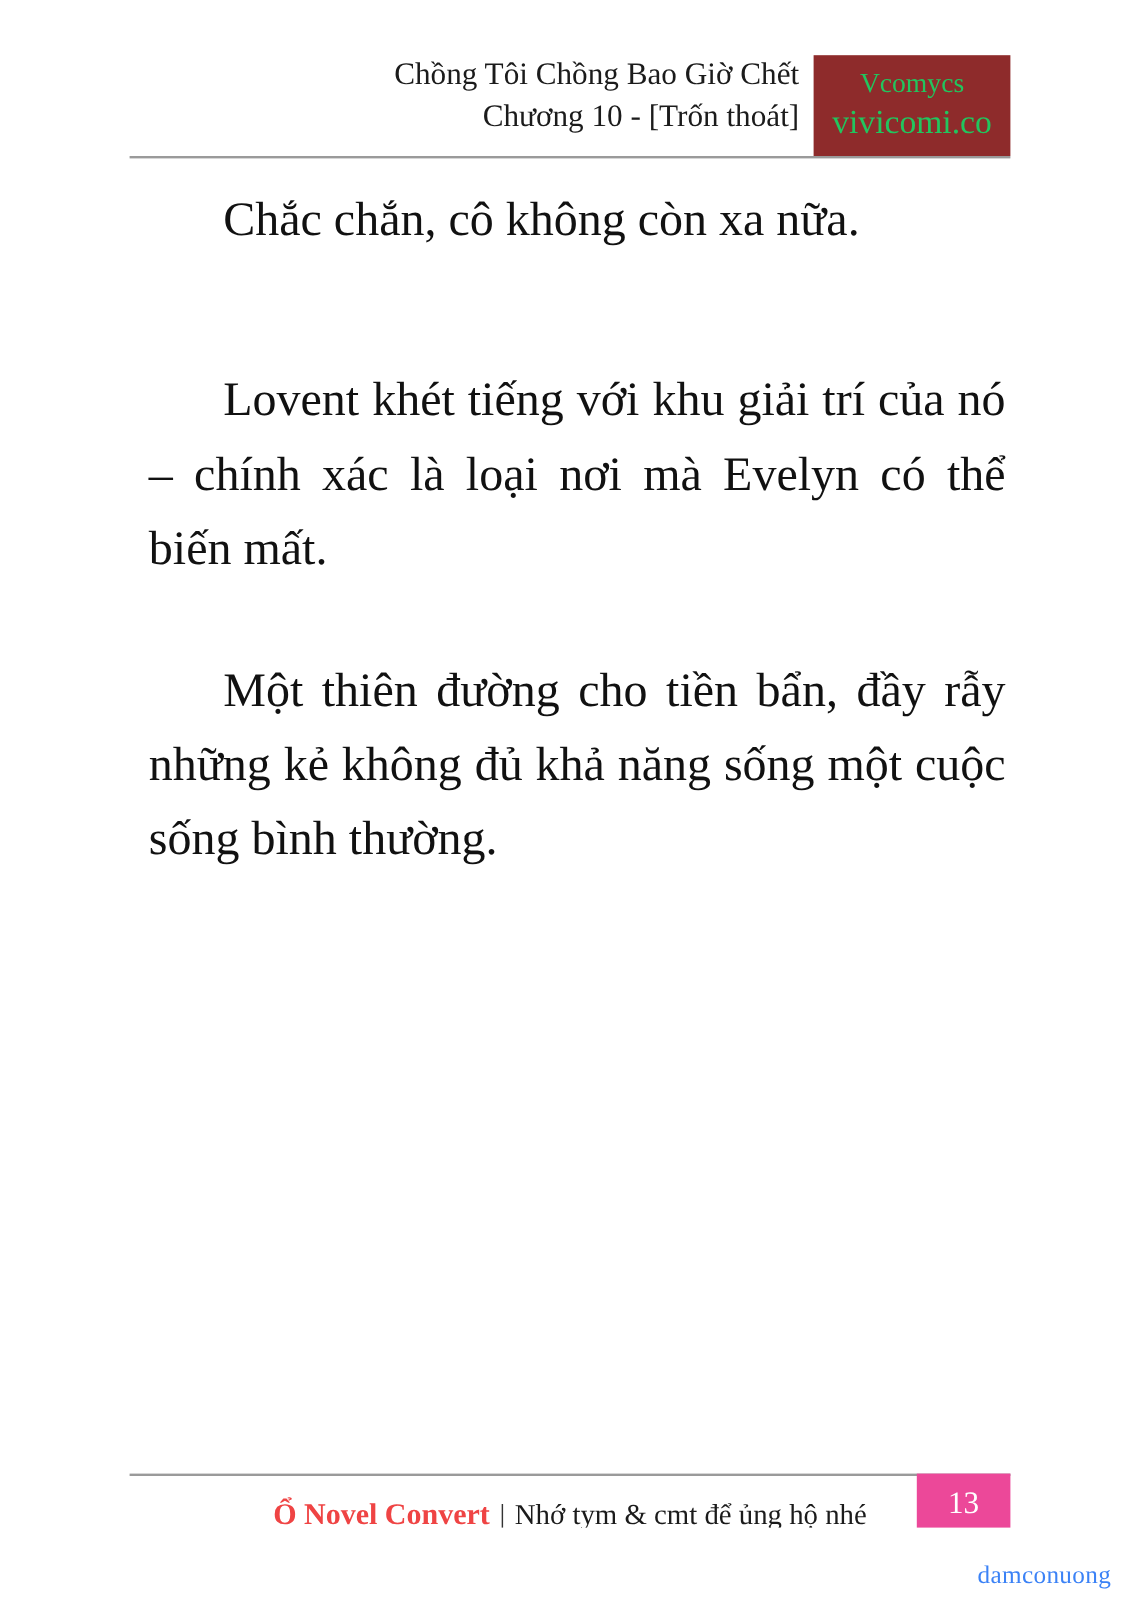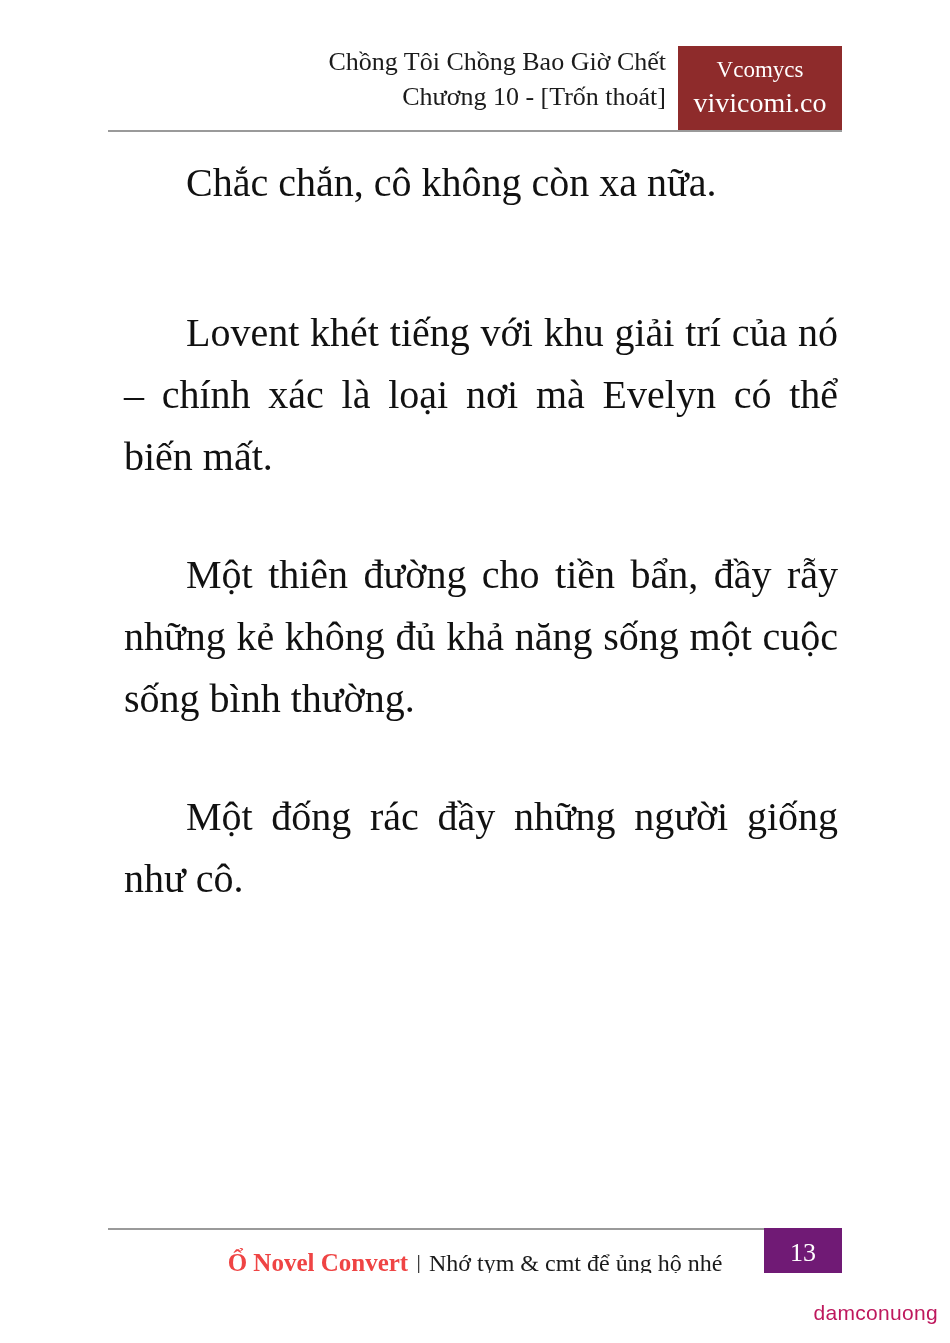--- a/index.html
+++ b/index.html
@@ -46,21 +46,21 @@
     color: #1b1b1b;
     white-space: nowrap;
   }
   .header-badge {
     position: absolute;
     right: 0;
     top: 2px;
     width: 164px;
     height: 84px;
     background: #8e2b2b;
-    color: #ffffff;
+    color: #22c55e;
     display: flex;
     flex-direction: column;
     align-items: center;
     justify-content: center;
     line-height: 1.3;
   }
   .header-badge .b1 { font-size: 23px; }
   .header-badge .b2 { font-size: 28px; }
 
   
@@ -125,21 +125,21 @@
     font-size: 24px;
     color: #1b1b1b;
     white-space: nowrap;
   }
   .page-number-box {
     position: absolute;
     right: 0;
     top: 0;
     width: 78px;
     height: 50px;
-    background: #701a75;
+    background: #ec4899;
     color: #ffffff;
     display: flex;
     align-items: center;
     justify-content: center;
     font-size: 26px;
   }
 
   
   .bottom-bar {
     position: absolute;
@@ -169,25 +169,25 @@
     font-size: 31px;
     font-weight: bold;
     color: #d8dee6;
     letter-spacing: -0.5px;
     line-height: 1;
     position: relative;
     top: 3px;
   }
   .wm-right {
     position: absolute;
-    right: 12px;
+    right: 24px;
     bottom: 18px;
-    font-family: Liberation Sans, sans-serif;
+    font-family: Liberation Serif, serif;
     font-size: 21px;
-    color: #be185d;
+    color: #3b82f6;
     letter-spacing: 0.3px;
   }
 </style>
 </head>
 <body>
 
 <div class="page-header">
   <div class="header-titles">
     <div class="header-title-line">Chồng Tôi Chồng Bao Giờ Chết</div>
     <div class="header-title-line">Chương 10 - [Trốn thoát]</div>
@@ -196,21 +196,20 @@
     <span class="b1">Vcomycs</span>
     <span class="b2">vivicomi.co</span>
   </div>
   <div class="header-rule"></div>
 </div>
 
 <div class="content">
   <p class="para first">Chắc chắn, cô không còn xa nữa.</p>
   <p class="para">Lovent khét tiếng với khu giải trí của nó – chính xác là loại nơi mà Evelyn có thể biến mất.</p>
   <p class="para">Một thiên đường cho tiền bẩn, đầy rẫy những kẻ không đủ khả năng sống một cuộc sống bình thường.</p>
-  <p class="para">Một đống rác đầy những người giống như cô.</p>
 </div>
 
 <div class="page-footer">
   <div class="footer-rule"></div>
   <div class="footer-inner">
     <span class="footer-brand">Ổ Novel Convert</span>
     <span class="footer-sep">|</span>
     <span class="footer-note">Nhớ tym &amp; cmt để ủng hộ nhé</span>
   </div>
   <div class="page-number-box">13</div>

